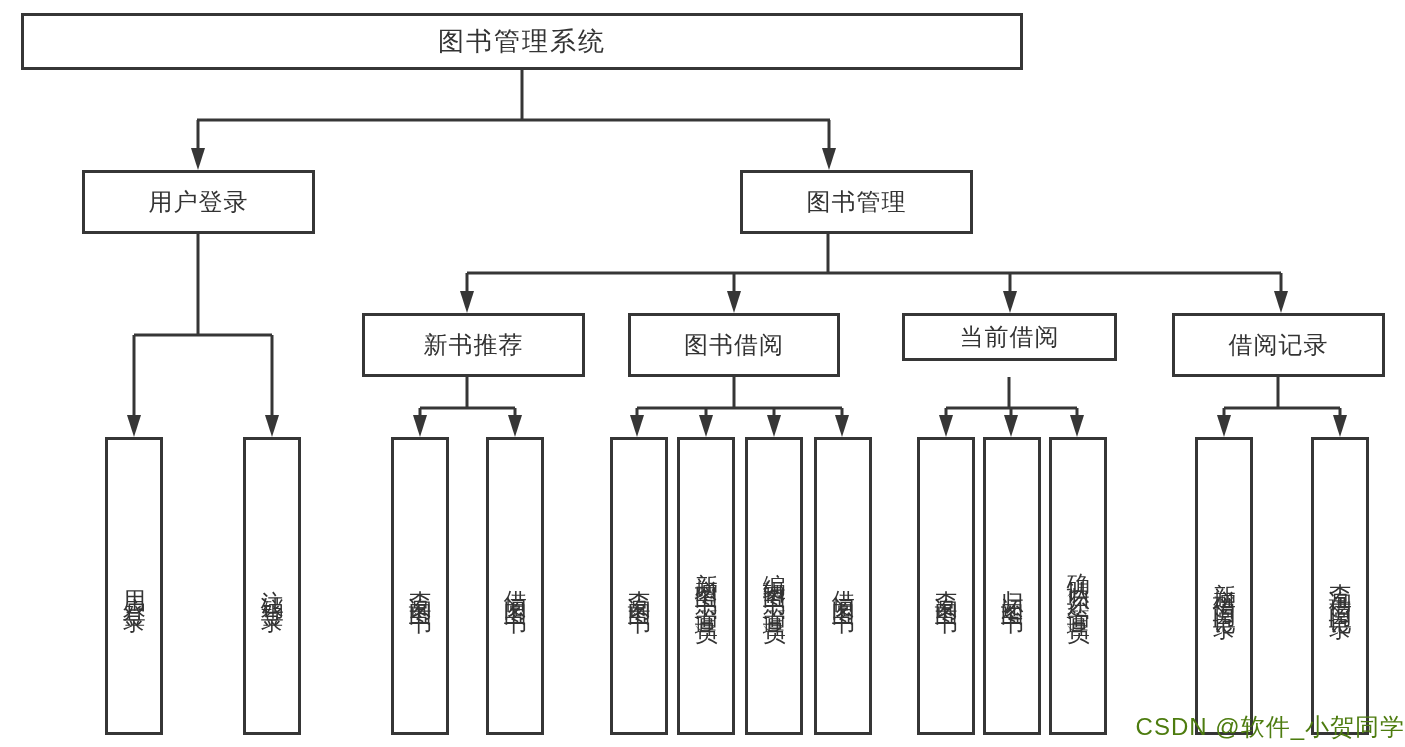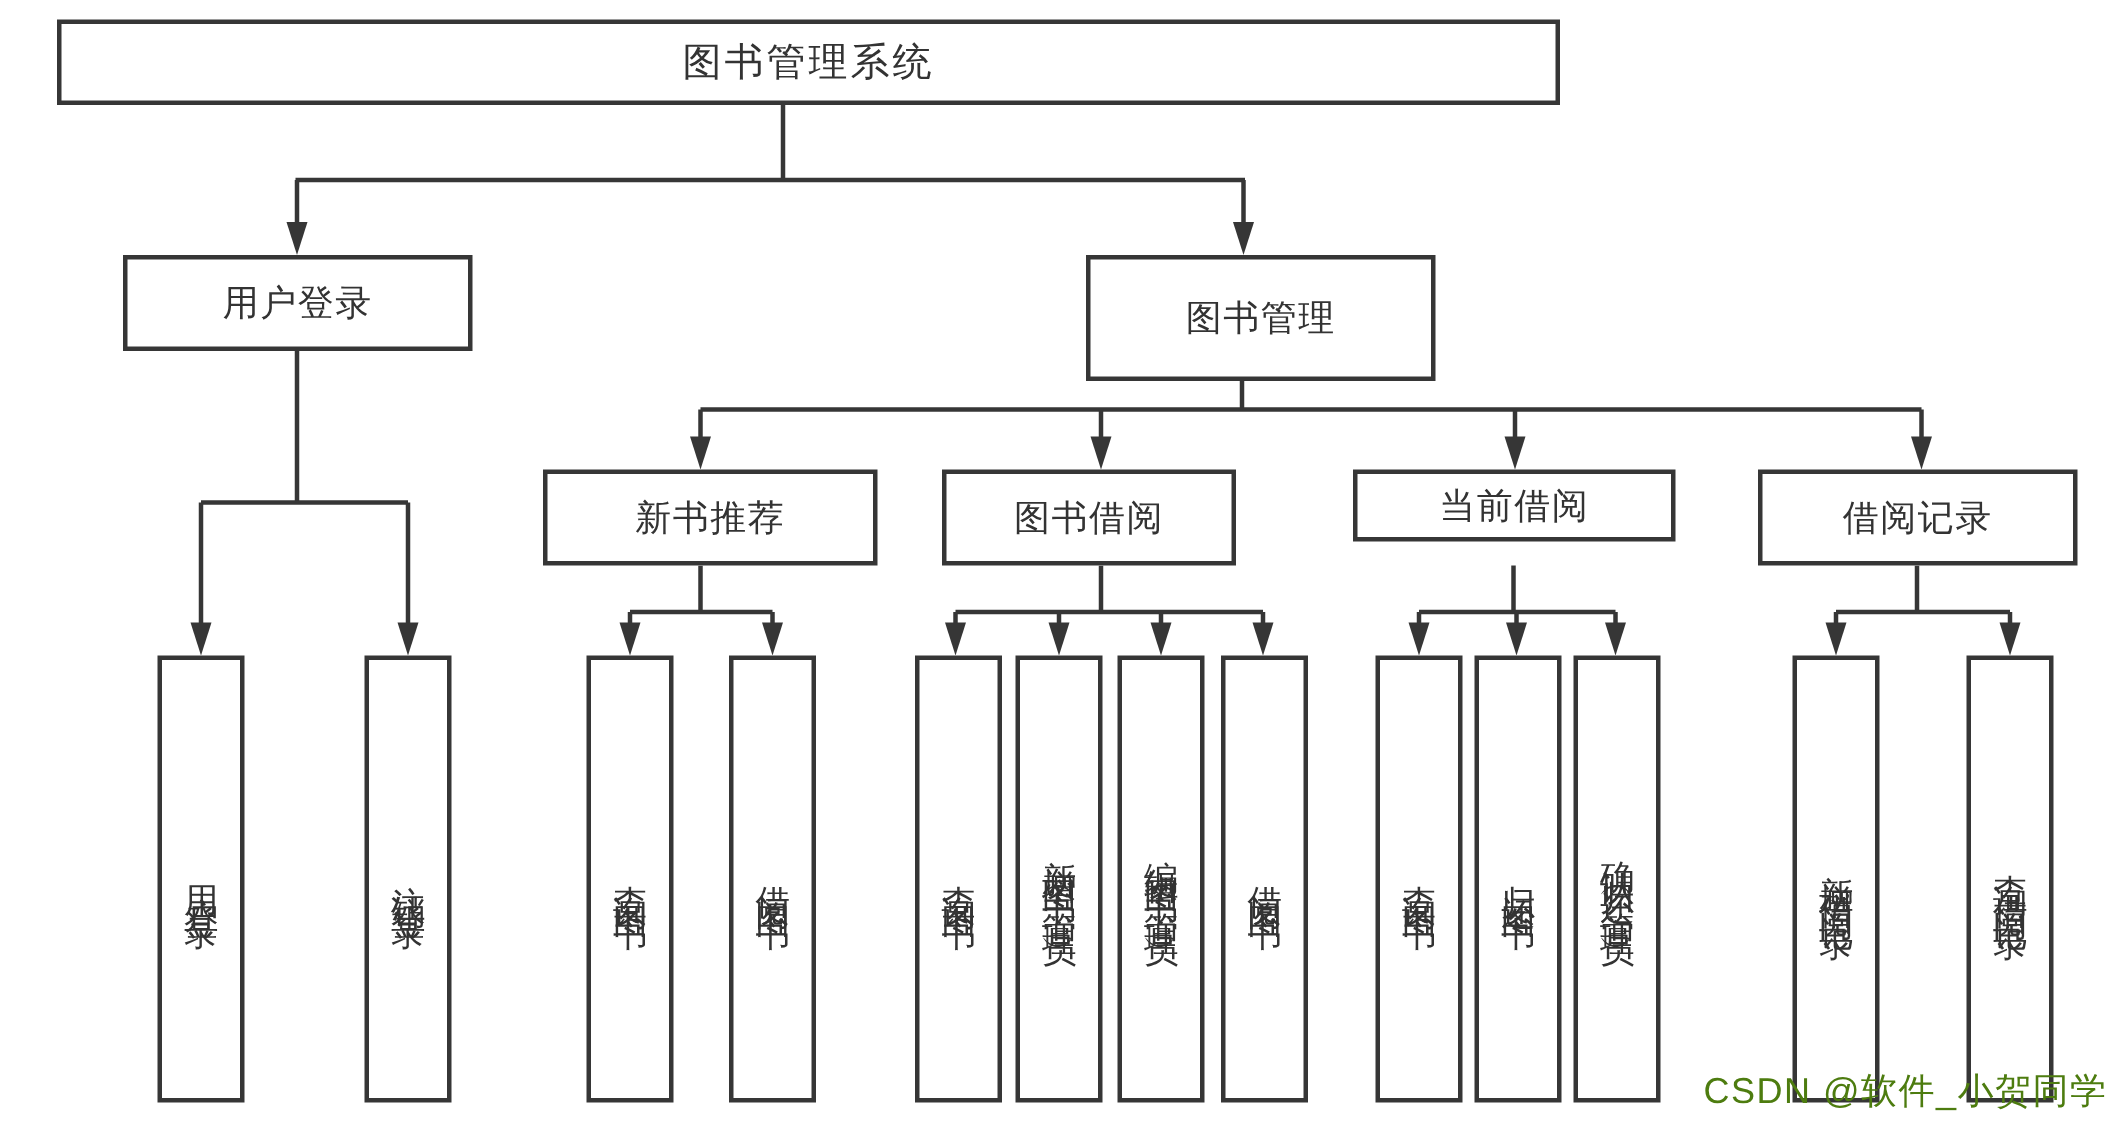--- a/index.html
+++ b/index.html
@@ -108,35 +108,35 @@
       <polygon points="767,415 781,415 774,437"></polygon>
       <polygon points="835,415 849,415 842,437"></polygon>
       <polygon points="939,415 953,415 946,437"></polygon>
       <polygon points="1004,415 1018,415 1011,437"></polygon>
       <polygon points="1070,415 1084,415 1077,437"></polygon>
       <polygon points="1217,415 1231,415 1224,437"></polygon>
       <polygon points="1333,415 1347,415 1340,437"></polygon>
     </g>
   </svg>
 
-  <div class="node root-node" style="left:21px; top:13px; width:1002px; height:57px;margin-left:17px;">
+  <div class="node root-node" style="left:21px; top:13px; width:1002px; height:57px;">
     <span>图书管理系统</span>
   </div>
 
   <div class="node hnode" style="left:82px; top:170px; width:233px; height:64px;">
     <span>用户登录</span>
   </div>
-  <div class="node hnode" style="left:724px; top:170px; width:233px; height:84px;">
+  <div class="node hnode" style="left:740px; top:170px; width:233px; height:64px;">
     <span>图书管理</span>
   </div>
 
   <div class="node hnode" style="left:362px; top:313px; width:223px; height:64px;">
     <span>新书推荐</span>
   </div>
-  <div class="node hnode" style="left:628px; top:313px; width:196px; height:64px;">
+  <div class="node hnode" style="left:628px; top:313px; width:212px; height:64px;">
     <span>图书借阅</span>
   </div>
   <div class="node hnode" style="left:902px; top:313px; width:215px; height:48px;">
     <span>当前借阅</span>
   </div>
   <div class="node hnode" style="left:1172px; top:313px; width:213px; height:64px;">
     <span>借阅记录</span>
   </div>
 
   <div class="node vnode" style="left:105px; top:437px; width:58px; height:298px;">

